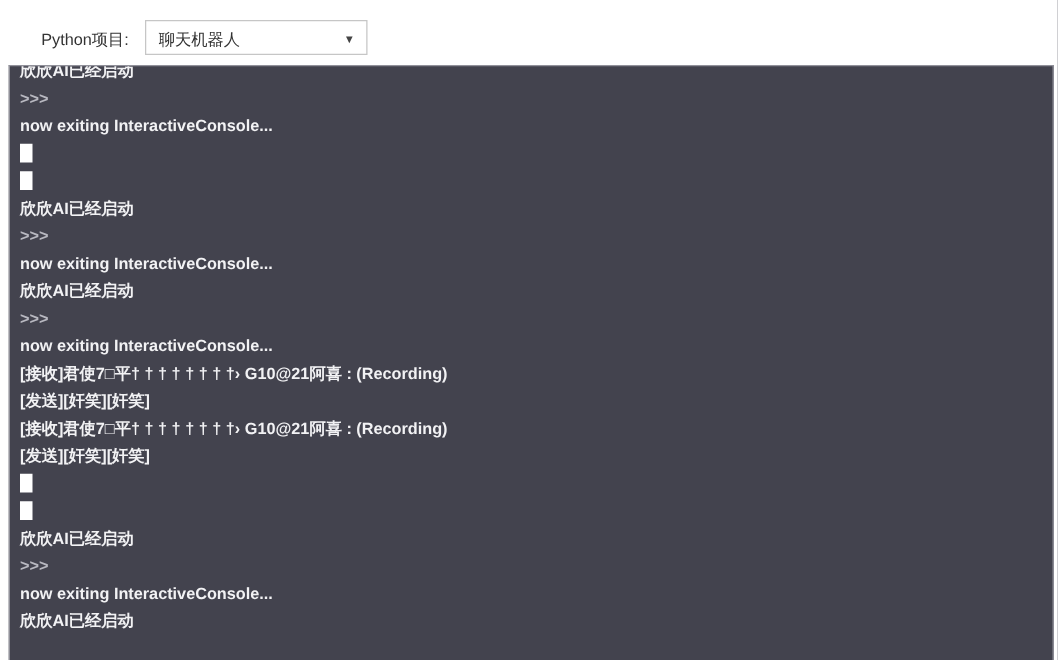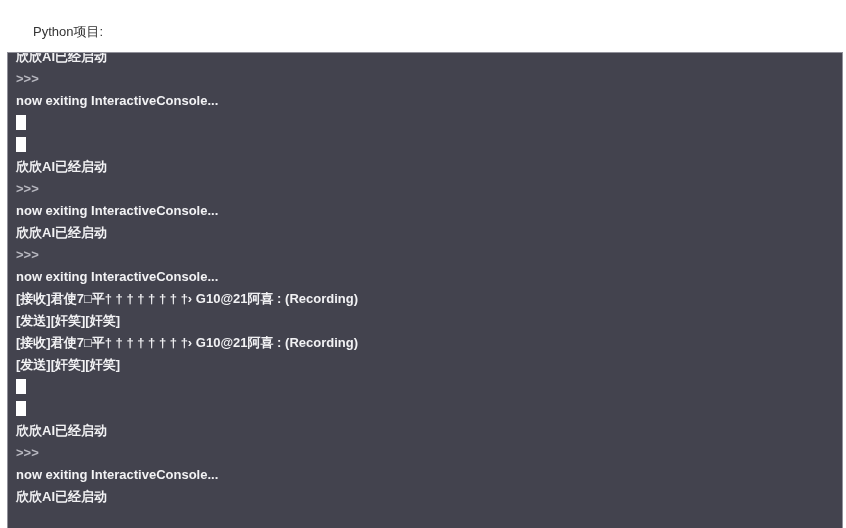--- a/index.html
+++ b/index.html
@@ -23,20 +23,24 @@
                   color:#f2f2f4; white-space:pre; }
   .console-line.prompt { color:#b8b8c0; }
   .block-glyph { display:inline-block; width:10px; height:15px; background:#ffffff;
                  vertical-align:middle; margin-top:-2px; }
 </style>
 </head>
 <body>
 
 <div class="topbar">
   <span class="project-label">Python项目:</span>
+  <div class="dropdown">
+    <span class="dropdown-value">聊天机器人</span>
+    <span class="dropdown-arrow">▼</span>
+  </div>
 </div>
 
 <div class="console">
   <div class="console-inner" id="console-inner">
       <div class="console-line">欣欣AI已经启动</div>
       <div class="console-line prompt">&gt;&gt;&gt;</div>
       <div class="console-line">now exiting InteractiveConsole...</div>
       <div class="console-line"><span class="block-glyph"></span></div>
       <div class="console-line"><span class="block-glyph"></span></div>
       <div class="console-line">欣欣AI已经启动</div>

